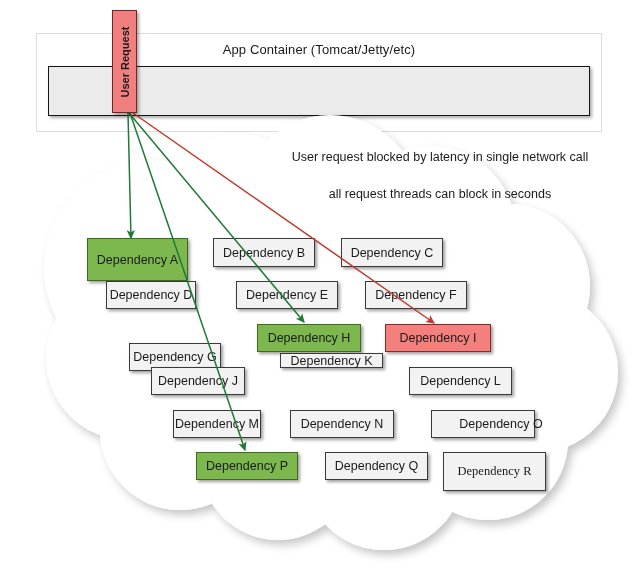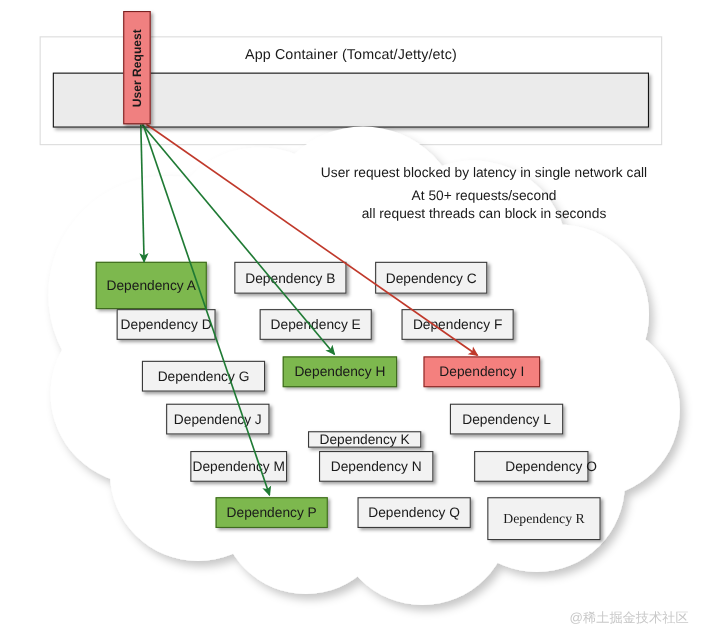--- a/index.html
+++ b/index.html
@@ -169,21 +169,20 @@
       <circle cx="128" cy="358" r="82" fill="#ffffff"></circle>
       <rect x="130" y="230" width="400" height="210" fill="#ffffff"></rect>
     </g>
   </svg>
 
   <div class="app-container-outer"></div>
   <div class="app-container-title">App Container (Tomcat/Jetty/etc)</div>
   <div class="app-container-bar"></div>
 
   <div class="annotation ann-1">User request blocked by latency in single network call</div>
-  <div class="annotation ann-2">At 50+ requests/second</div>
   <div class="annotation ann-3">all request threads can block in seconds</div>
 
   <svg class="arrows-svg" viewBox="0 0 640 582">
     <defs>
       <marker id="headOk" markerWidth="7" markerHeight="7" refX="5.2" refY="3.2" orient="auto" markerUnits="strokeWidth">
         <path d="M0,0.4 L6,3.2 L0,6 L1.4,3.2 Z" fill="#1f7a34"></path>
       </marker>
       <marker id="headFail" markerWidth="7" markerHeight="7" refX="5.2" refY="3.2" orient="auto" markerUnits="strokeWidth">
         <path d="M0,0.4 L6,3.2 L0,6 L1.4,3.2 Z" fill="#c0392b"></path>
       </marker>
@@ -208,33 +207,33 @@
       </div>
       <div class="dep" style="left: 106px; top: 281px; width: 90px; height: 28px;">
         <span>Dependency D</span>
       </div>
       <div class="dep" style="left: 236px; top: 281px; width: 102px; height: 28px;">
         <span>Dependency E</span>
       </div>
       <div class="dep" style="left: 365px; top: 281px; width: 102px; height: 28px;">
         <span>Dependency F</span>
       </div>
-      <div class="dep" style="left: 129px; top: 328px; width: 112px; height: 28px; justify-content: center;">
+      <div class="dep" style="left: 129px; top: 343px; width: 92px; height: 28px; justify-content: center;">
         <span>Dependency G</span>
       </div>
       <div class="dep green" style="left: 257px; top: 324px; width: 104px; height: 28px;">
         <span>Dependency H</span>
       </div>
       <div class="dep red" style="left: 385px; top: 324px; width: 106px; height: 28px;">
         <span>Dependency I</span>
       </div>
       <div class="dep" style="left: 151px; top: 367px; width: 94px; height: 28px;">
         <span>Dependency J</span>
       </div>
-      <div class="dep" style="left: 280px; top: 353px; width: 103px; height: 15px; margin-top: 39px;">
+      <div class="dep" style="left: 280px; top: 353px; width: 103px; height: 15px;">
         <span>Dependency K</span>
       </div>
       <div class="dep" style="left: 409px; top: 367px; width: 103px; height: 28px;">
         <span>Dependency L</span>
       </div>
       <div class="dep" style="left: 173px; top: 410px; width: 88px; height: 28px;">
         <span>Dependency M</span>
       </div>
       <div class="dep" style="left: 290px; top: 410px; width: 104px; height: 28px;">
         <span>Dependency N</span>
@@ -250,15 +249,14 @@
       </div>
       <div class="dep" style="left: 443px; top: 452px; width: 103px; height: 39px; font-family: Liberation Serif, serif;">
         <span>Dependency R</span>
       </div>
     </div>
 
   <div class="user-request">
     <span class="user-request-label">User Request</span>
   </div>
 
-  <div class="watermark">@稀土掘金技术社区</div>
 
 </div>
 
 </body></html>

